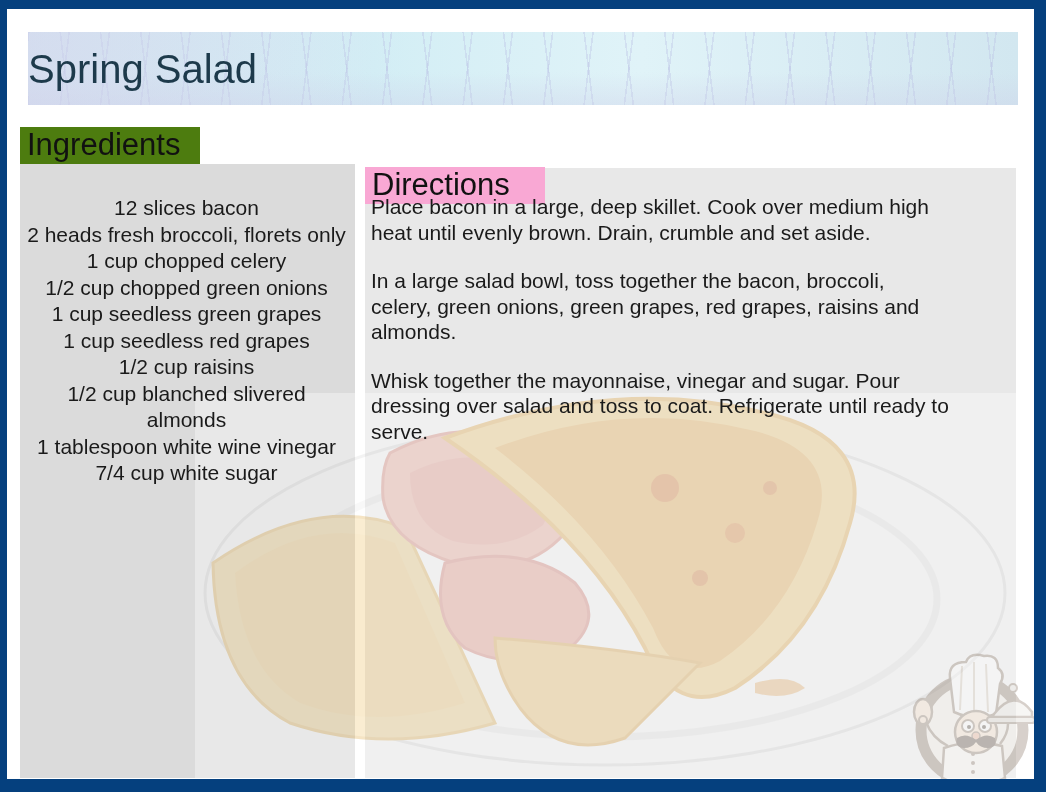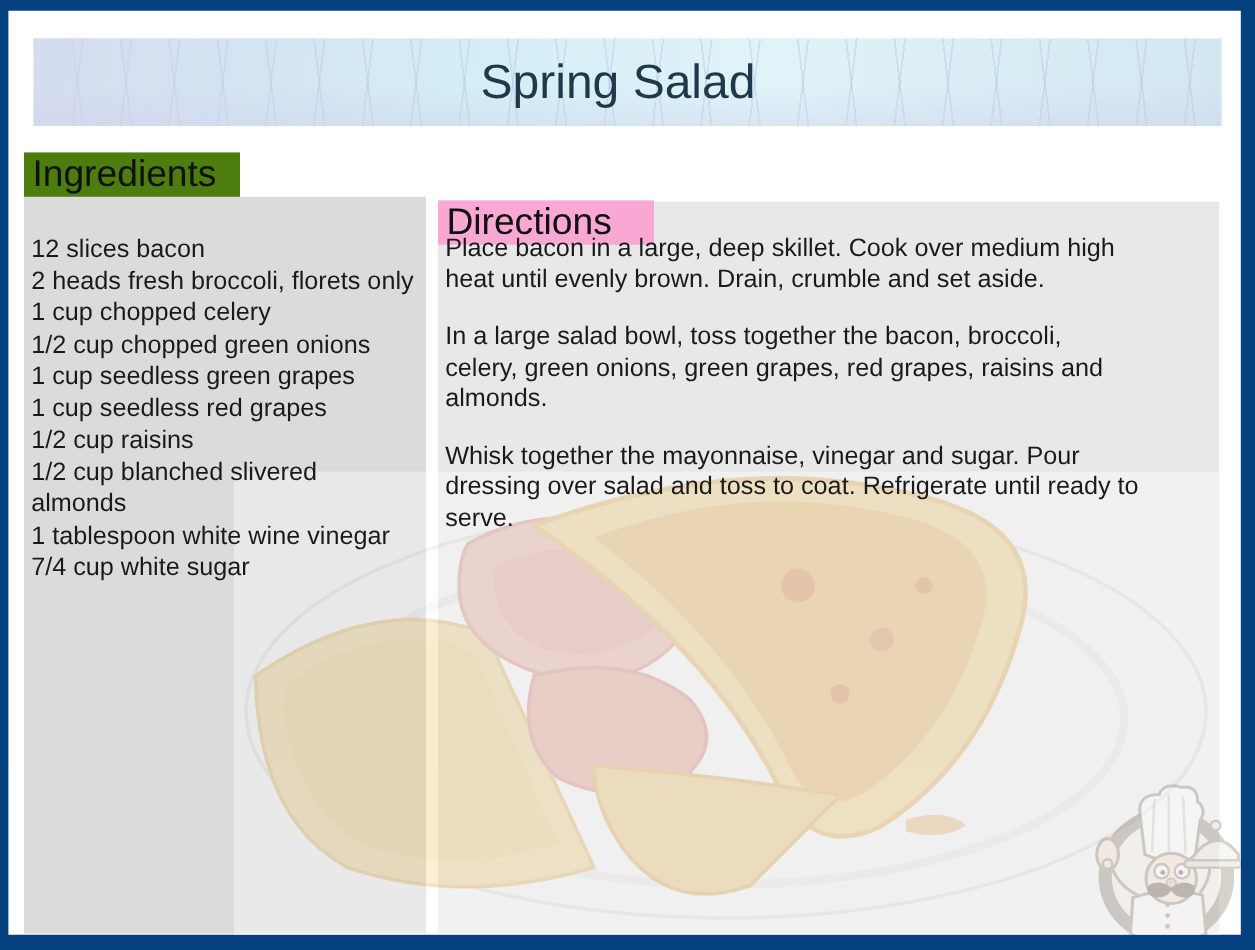--- a/index.html
+++ b/index.html
@@ -17,21 +17,21 @@
   }
   
   .banner{
     position:absolute;left:21px;top:23px;width:990px;height:73px;
     background:
       linear-gradient(100deg, rgba(210,210,236,0.55) 0%, rgba(210,230,244,0.0) 38%),
       linear-gradient(0deg, rgba(205,206,232,0.35) 0%, rgba(255,255,255,0) 45%),
       repeating-linear-gradient(97deg, rgba(186,192,228,0.38) 0px, rgba(186,192,228,0.38) 1.6px, rgba(186,192,228,0) 1.6px, rgba(186,192,228,0) 40px),
       repeating-linear-gradient(83deg, rgba(186,192,228,0.38) 0px, rgba(186,192,228,0.38) 1.6px, rgba(186,192,228,0) 1.6px, rgba(186,192,228,0) 40px),
       linear-gradient(90deg,#d7e9f2 0%, #d3eef5 35%, #e0f3f8 62%, #d2e7f0 100%);
-    display:flex;align-items:center;justify-content:center;
+    display:flex;align-items:center;justify-content:flex-start;
   }
   .banner .title{
     font-size:40px;line-height:40px;color:#1d3a4b;
     padding-right:16px;letter-spacing:0px;
   }
   
   .head-block{
     position:absolute;height:37px;box-sizing:border-box;
     font-size:31px;line-height:36px;padding-left:7px;
     color:#111;
@@ -45,21 +45,21 @@
   
   .photo{
     position:absolute;left:188px;top:384px;width:821px;height:386px;
     background:#ffffff;opacity:0.38;
   }
   .photo svg{display:block;}
   
   .ing-list{
     position:absolute;left:13px;top:155px;width:335px;box-sizing:border-box;
     padding:31px 8px 0 6px;
-    font-size:21px;line-height:26.5px;
+    font-size:21px;line-height:26.5px;text-align:center;
   }
   .dir-text{
     position:absolute;left:358px;top:159px;width:589px;box-sizing:border-box;
     padding:26px 5px 0 6px;
     font-size:21px;line-height:25.5px;
   }
   .dir-text p{margin:0 0 23px 0;}
   
   .chef{position:absolute;left:903px;top:641px;width:125px;height:140px;opacity:0.32;}
 </style>

